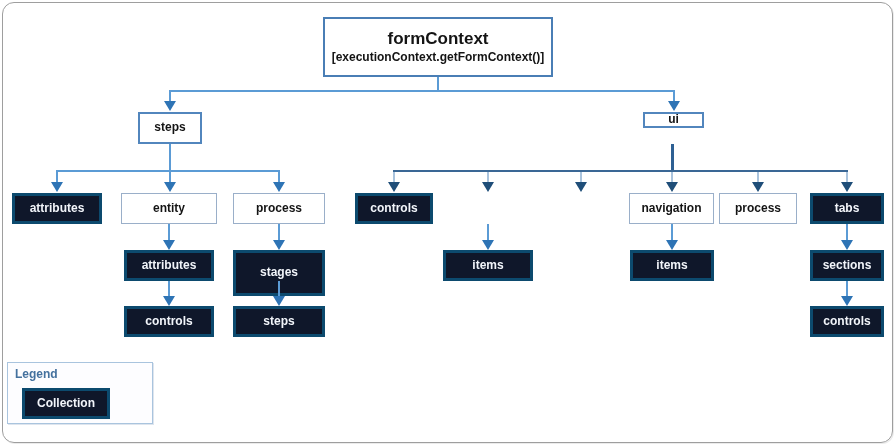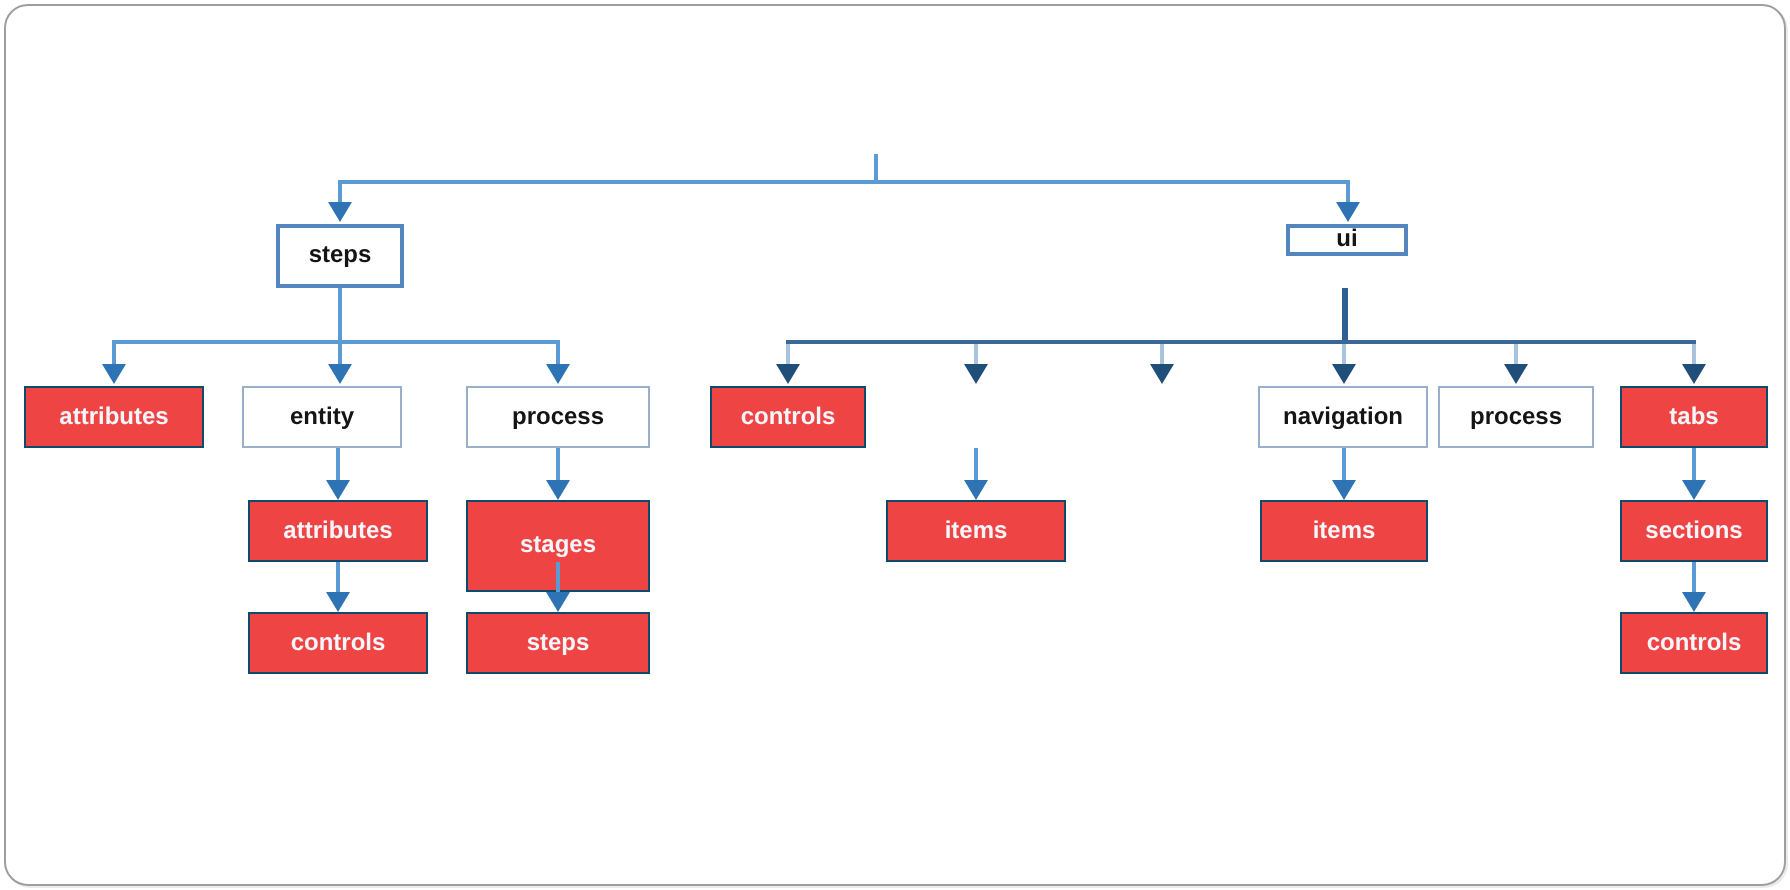--- a/index.html
+++ b/index.html
@@ -9,21 +9,21 @@
   }
   .outer-frame{
     position:absolute;left:2px;top:2px;width:889px;height:439px;
     border:1px solid #9e9e9e;border-radius:12px;box-shadow:1px 1px 0 rgba(0,0,0,0.08);
   }
   .node{
     position:absolute;display:flex;align-items:center;justify-content:center;
     font-weight:bold;font-size:12px;box-sizing:border-box;text-align:center;line-height:1.1;
   }
   .object{background:#ffffff;border:1px solid #9aafc9;color:#141414;}
-  .collection{background:#ef4444;border:1px solid #0c4a6e;color:#f2f5fa;}
+  .collection{background:#0f172a;border:3px solid #0c4a6e;color:#f2f5fa;}
   .branch-box{background:#ffffff;border:2px solid #5286bd;color:#141414;}
   .root-box{background:#ffffff;border:2px solid #4a7eb5;color:#141414;flex-direction:column;}
   .root-title{font-size:17px;font-weight:bold;}
   .root-subtitle{font-size:12px;font-weight:bold;margin-top:2px;}
   .line{position:absolute;}
   .lt{background:#5b9bd5;}          
   .dk{background:#3a6795;}          
   .dkv{background:#2e6093;}         
   .softdrop{background:#a9c3dd;}    
   .arrow{position:absolute;width:0;height:0;border-left:6px solid transparent;border-right:6px solid transparent;border-top:10px solid #2e74b5;}
@@ -34,20 +34,24 @@
   }
   .legend-title{position:absolute;left:7px;top:4px;font-size:12px;font-weight:bold;color:#44719e;}
   .legend-collection{position:absolute;left:14px;top:25px;width:88px;height:31px;}
 </style>
 </head>
 <body>
 
 <div id="canvas">
   <div class="outer-frame"></div>
 
+  <div class="node root-box" style="left:323px;top:17px;width:230px;height:60px">
+    <div class="root-title">formContext</div>
+    <div class="root-subtitle">[executionContext.getFormContext()]</div>
+  </div>
 
   <div class="line lt" style="left:437px;top:77px;width:2px;height:14px"></div>
   <div class="line lt" style="left:169px;top:90px;width:506px;height:2px"></div>
   <div class="line lt" style="left:169px;top:92px;width:2px;height:9px"></div>
   <div class="arrow" style="left:164px;top:101px"></div>
   <div class="line lt" style="left:673px;top:92px;width:2px;height:9px"></div>
   <div class="arrow" style="left:668px;top:101px"></div>
 
   <div class="node branch-box" style="left:138px;top:112px;width:64px;height:32px">
       <span>steps</span>
@@ -76,21 +80,21 @@
   <div class="line softdrop" style="left:671px;top:172px;width:2px;height:10px"></div>
   <div class="arrow dark" style="left:666px;top:182px"></div>
   <div class="line softdrop" style="left:757px;top:172px;width:2px;height:10px"></div>
   <div class="arrow dark" style="left:752px;top:182px"></div>
   <div class="line softdrop" style="left:846px;top:172px;width:2px;height:10px"></div>
   <div class="arrow dark" style="left:841px;top:182px"></div>
 
   <div class="node collection" style="left:12px;top:193px;width:90px;height:31px">
       <span>attributes</span>
     </div>
-  <div class="node object" style="left:121px;top:193px;width:80px;height:31px">
+  <div class="node object" style="left:121px;top:193px;width:96px;height:31px">
       <span>entity</span>
     </div>
   <div class="node object" style="left:233px;top:193px;width:92px;height:31px">
       <span>process</span>
     </div>
   <div class="node collection" style="left:355px;top:193px;width:78px;height:31px">
       <span>controls</span>
     </div>
   <div class="node object" style="left:629px;top:193px;width:85px;height:31px">
       <span>navigation</span>
@@ -139,13 +143,19 @@
   <div class="node collection" style="left:124px;top:306px;width:90px;height:31px">
       <span>controls</span>
     </div>
   <div class="node collection" style="left:233px;top:306px;width:92px;height:31px">
       <span>steps</span>
     </div>
   <div class="node collection" style="left:810px;top:306px;width:74px;height:31px">
       <span>controls</span>
     </div>
 
+  <div class="legend-panel">
+    <div class="legend-title">Legend</div>
+    <div class="node collection legend-collection">
+      <span>Collection</span>
+    </div>
+  </div>
 </div>
 
 </body></html>

